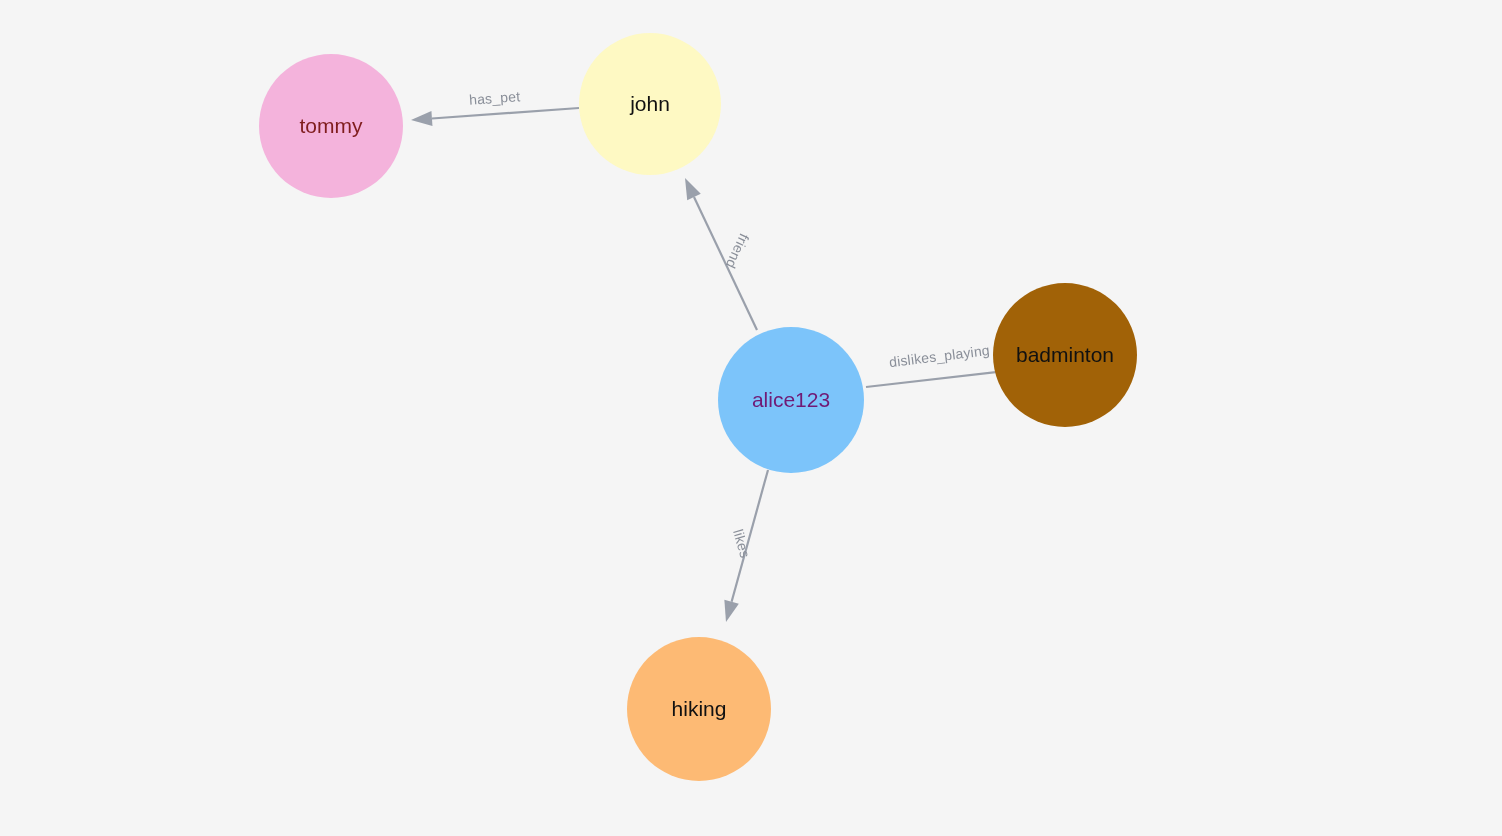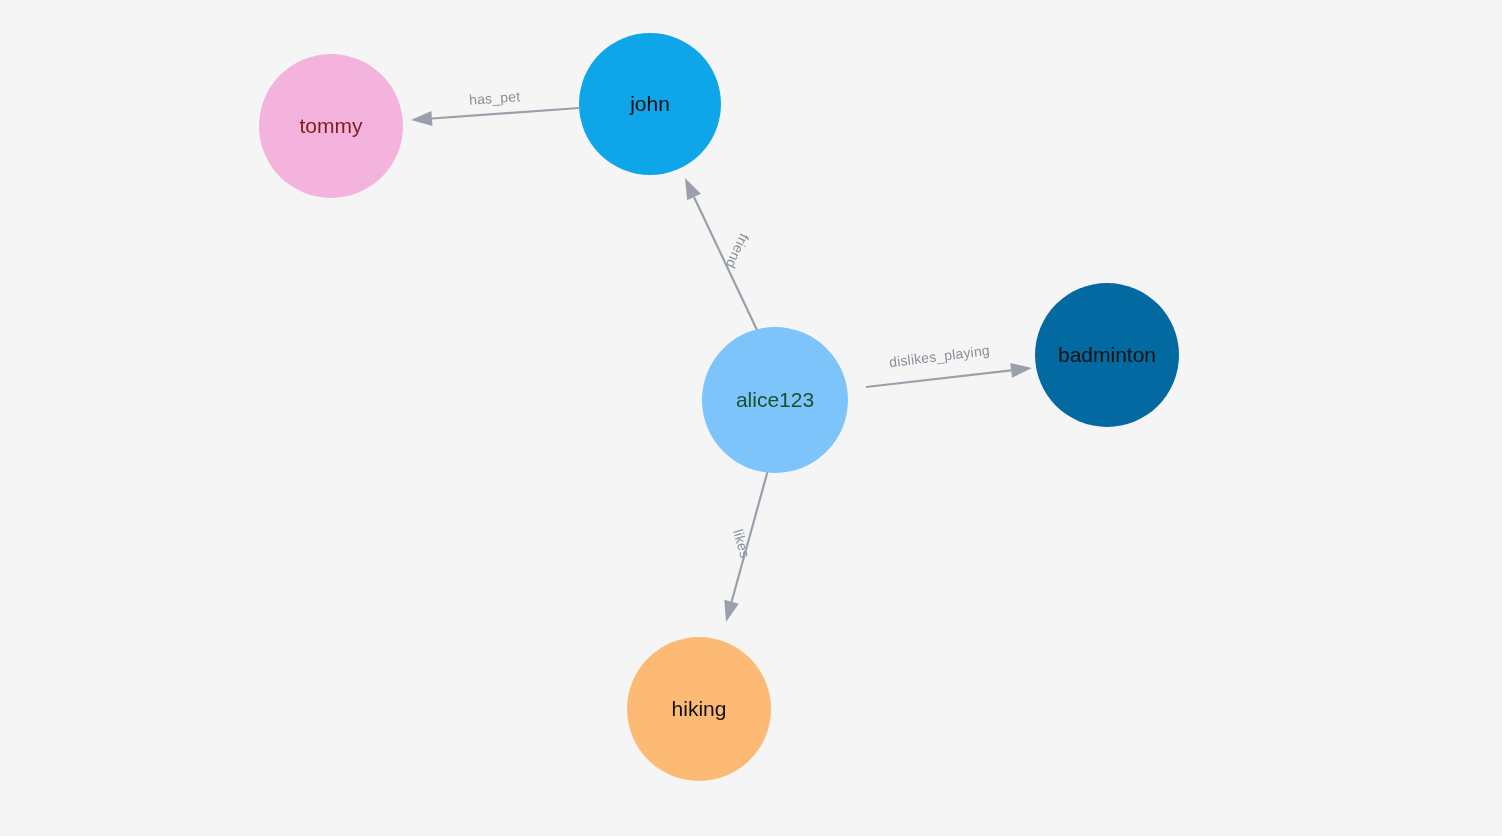--- a/index.html
+++ b/index.html
@@ -80,27 +80,27 @@
       <text class="edge-label" x="940" y="361" text-anchor="middle" fill="#8a8f99" transform="rotate(-7 940 361)">dislikes_playing</text>
       <line class="edge-line" x1="768" y1="470" x2="731.593042968235" y2="601.7585111625781" stroke="#9aa0ab"></line>
       <polygon points="726,622 724.3639398120129,599.7609958167799 738.822146124457,603.7560265083763" class="edge-arrow" fill="#9aa0ab"></polygon>
       <text class="edge-label" x="737" y="545" text-anchor="middle" fill="#8a8f99" transform="rotate(74 737 545)">likes</text>
     </svg>
 
   <div id="nodes-layer">
       <div class="graph-node" style="left: 259px; top: 54px; width: 144px; height: 144px; background: rgb(244, 179, 220); color: #7f1d1d;">
         <span class="node-label">tommy</span>
       </div>
-      <div class="graph-node" style="left: 579px; top: 33px; width: 142px; height: 142px; background: #0ea5e9; color: rgb(17, 17, 17);">
+      <div class="graph-node" style="left: 579px; top: 33px; width: 142px; height: 142px; background: #fef9c3; color: rgb(17, 17, 17);">
         <span class="node-label">john</span>
       </div>
-      <div class="graph-node" style="left: 702px; top: 327px; width: 146px; height: 146px; background: rgb(124, 196, 250); color: #14532d;">
+      <div class="graph-node" style="left: 718px; top: 327px; width: 146px; height: 146px; background: rgb(124, 196, 250); color: #701a75;">
         <span class="node-label">alice123</span>
       </div>
-      <div class="graph-node" style="left: 1035px; top: 283px; width: 144px; height: 144px; background: #0369a1; color: rgb(17, 17, 17);">
+      <div class="graph-node" style="left: 993px; top: 283px; width: 144px; height: 144px; background: #a16207; color: rgb(17, 17, 17);">
         <span class="node-label">badminton</span>
       </div>
       <div class="graph-node" style="left: 627px; top: 637px; width: 144px; height: 144px; background: #fdba74; color: rgb(17, 17, 17);">
         <span class="node-label">hiking</span>
       </div>
     </div>
 
 </div>
 
 </body></html>

